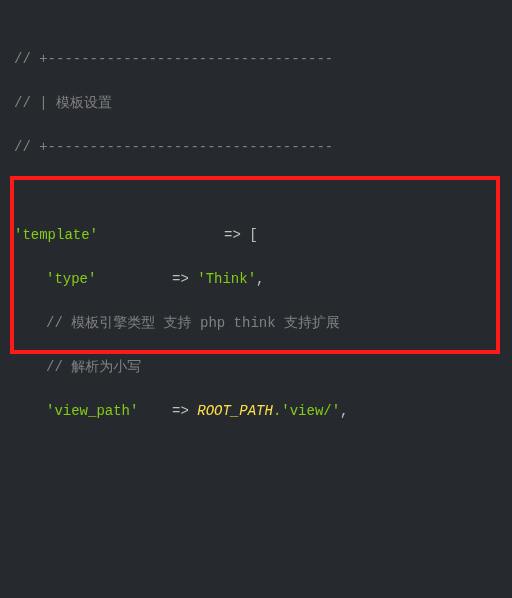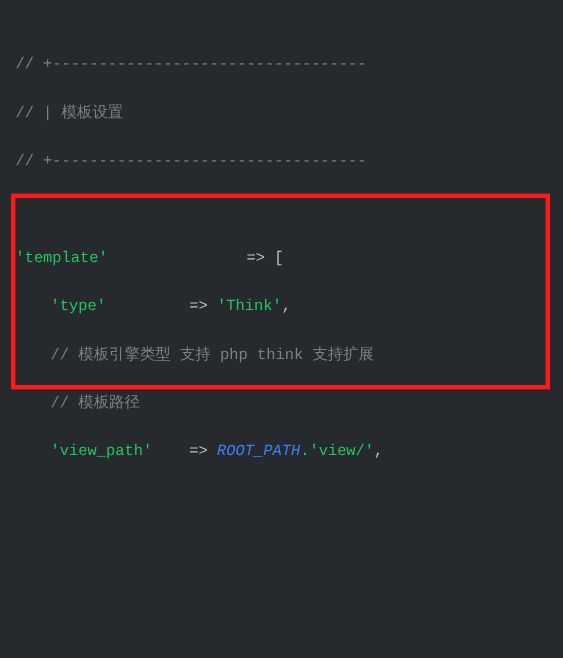--- a/index.html
+++ b/index.html
@@ -13,22 +13,22 @@
     line-height: 22px;
     overflow: hidden;
   }
   .editor {
     position: relative;
     padding: 4px 0 0 14px;
     white-space: pre;
     color: #808080;
   }
   .tok-comment { color: #808080; }
-  .tok-string  { color: #22c55e; }
-  .tok-const   { color: #3b82f6; font-style: italic; }
+  .tok-string  { color: #84cc16; }
+  .tok-const   { color: #fde047; font-style: italic; }
   .tok-op      { color: #bfbfbf; }
   .tok-num     { color: #6897bb; }
   .tok-bracket { color: #bfbfbf; }
   .line { display: block; height: 22px; }
   .indent0 { padding-left: 0; }
   .indent1 { padding-left: 32px; }
   .redbox {
     position: absolute;
     border: 4px solid #ff1a1a;
     background: transparent;
@@ -43,21 +43,21 @@
 
 <div class="editor">
 
 <span class="line indent0 tok-comment">// +----------------------------------</span>
 <span class="line indent0 tok-comment">// | 模板设置</span>
 <span class="line indent0 tok-comment">// +----------------------------------</span>
 <span class="line"> </span>
 <span class="line indent0"><span class="tok-string">'template'</span>               <span class="tok-op">=&gt;</span> <span class="tok-bracket">[</span></span>
 <span class="line indent1"><span class="tok-string">'type'</span>         <span class="tok-op">=&gt;</span> <span class="tok-string">'Think'</span><span class="tok-op">,</span></span>
 <span class="line indent1 tok-comment">// 模板引擎类型 支持 php think 支持扩展</span>
-<span class="line indent1 tok-comment">// 模板路径</span>
+<span class="line indent1 tok-comment">// 解析为小写</span>
 <span class="line indent1"><span class="tok-string">'view_path'</span>    <span class="tok-op">=&gt;</span> <span class="tok-const">ROOT_PATH</span><span class="tok-string">.'view/'</span><span class="tok-op">,</span></span>
 
 
 
 
 
 
 
 
 

